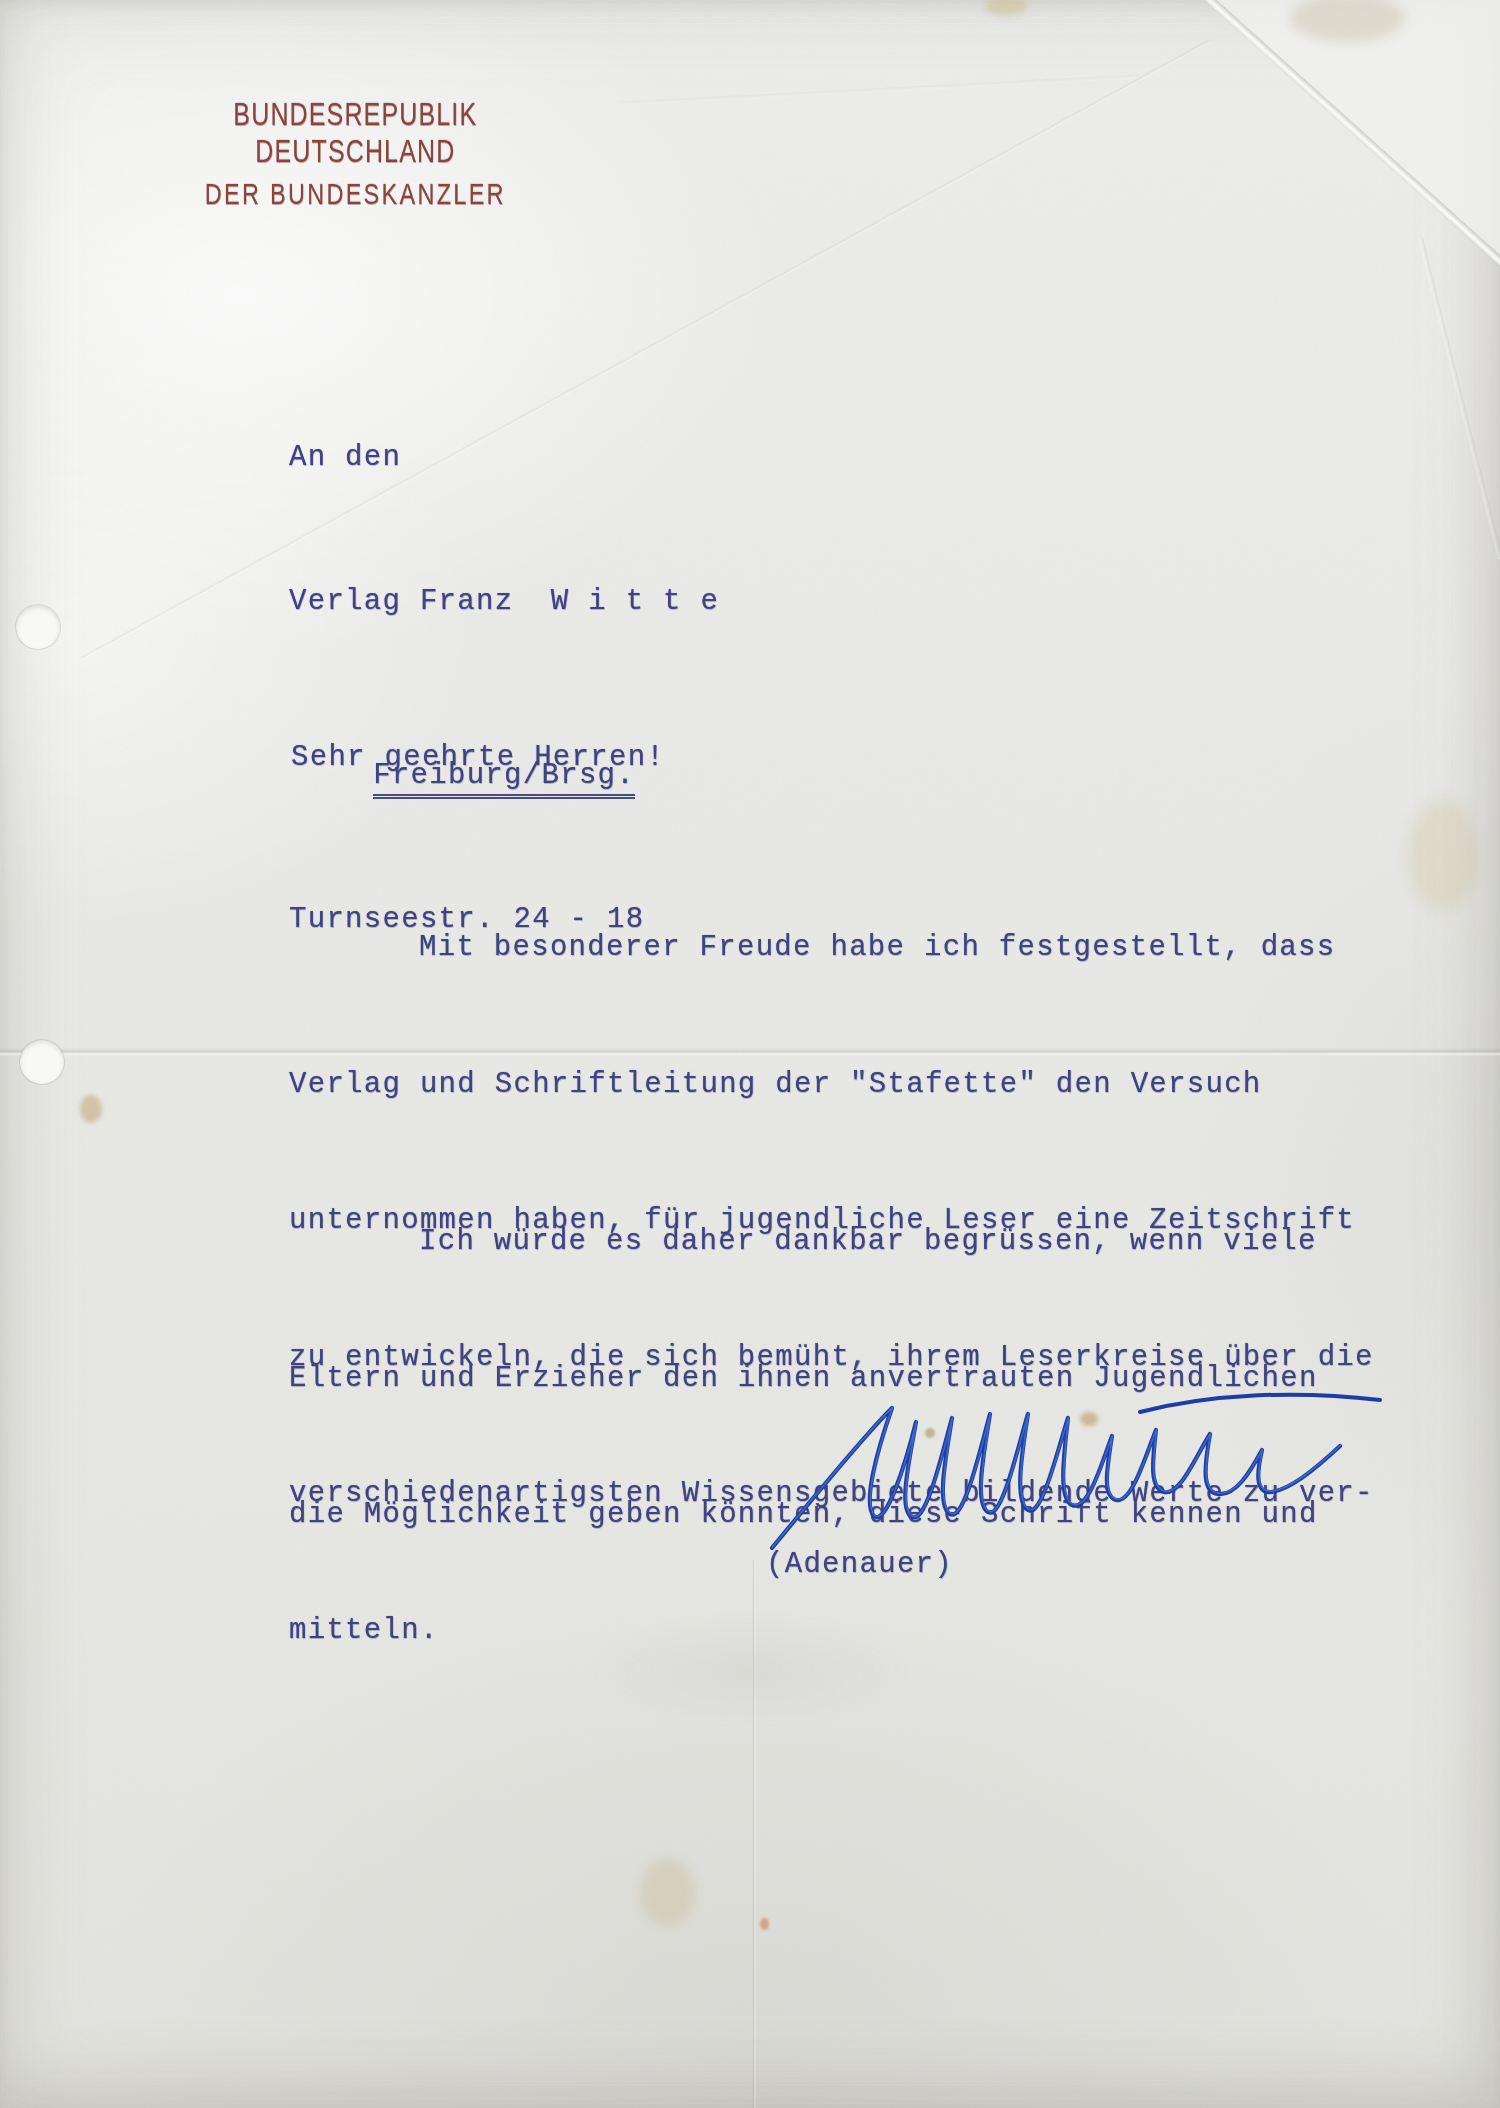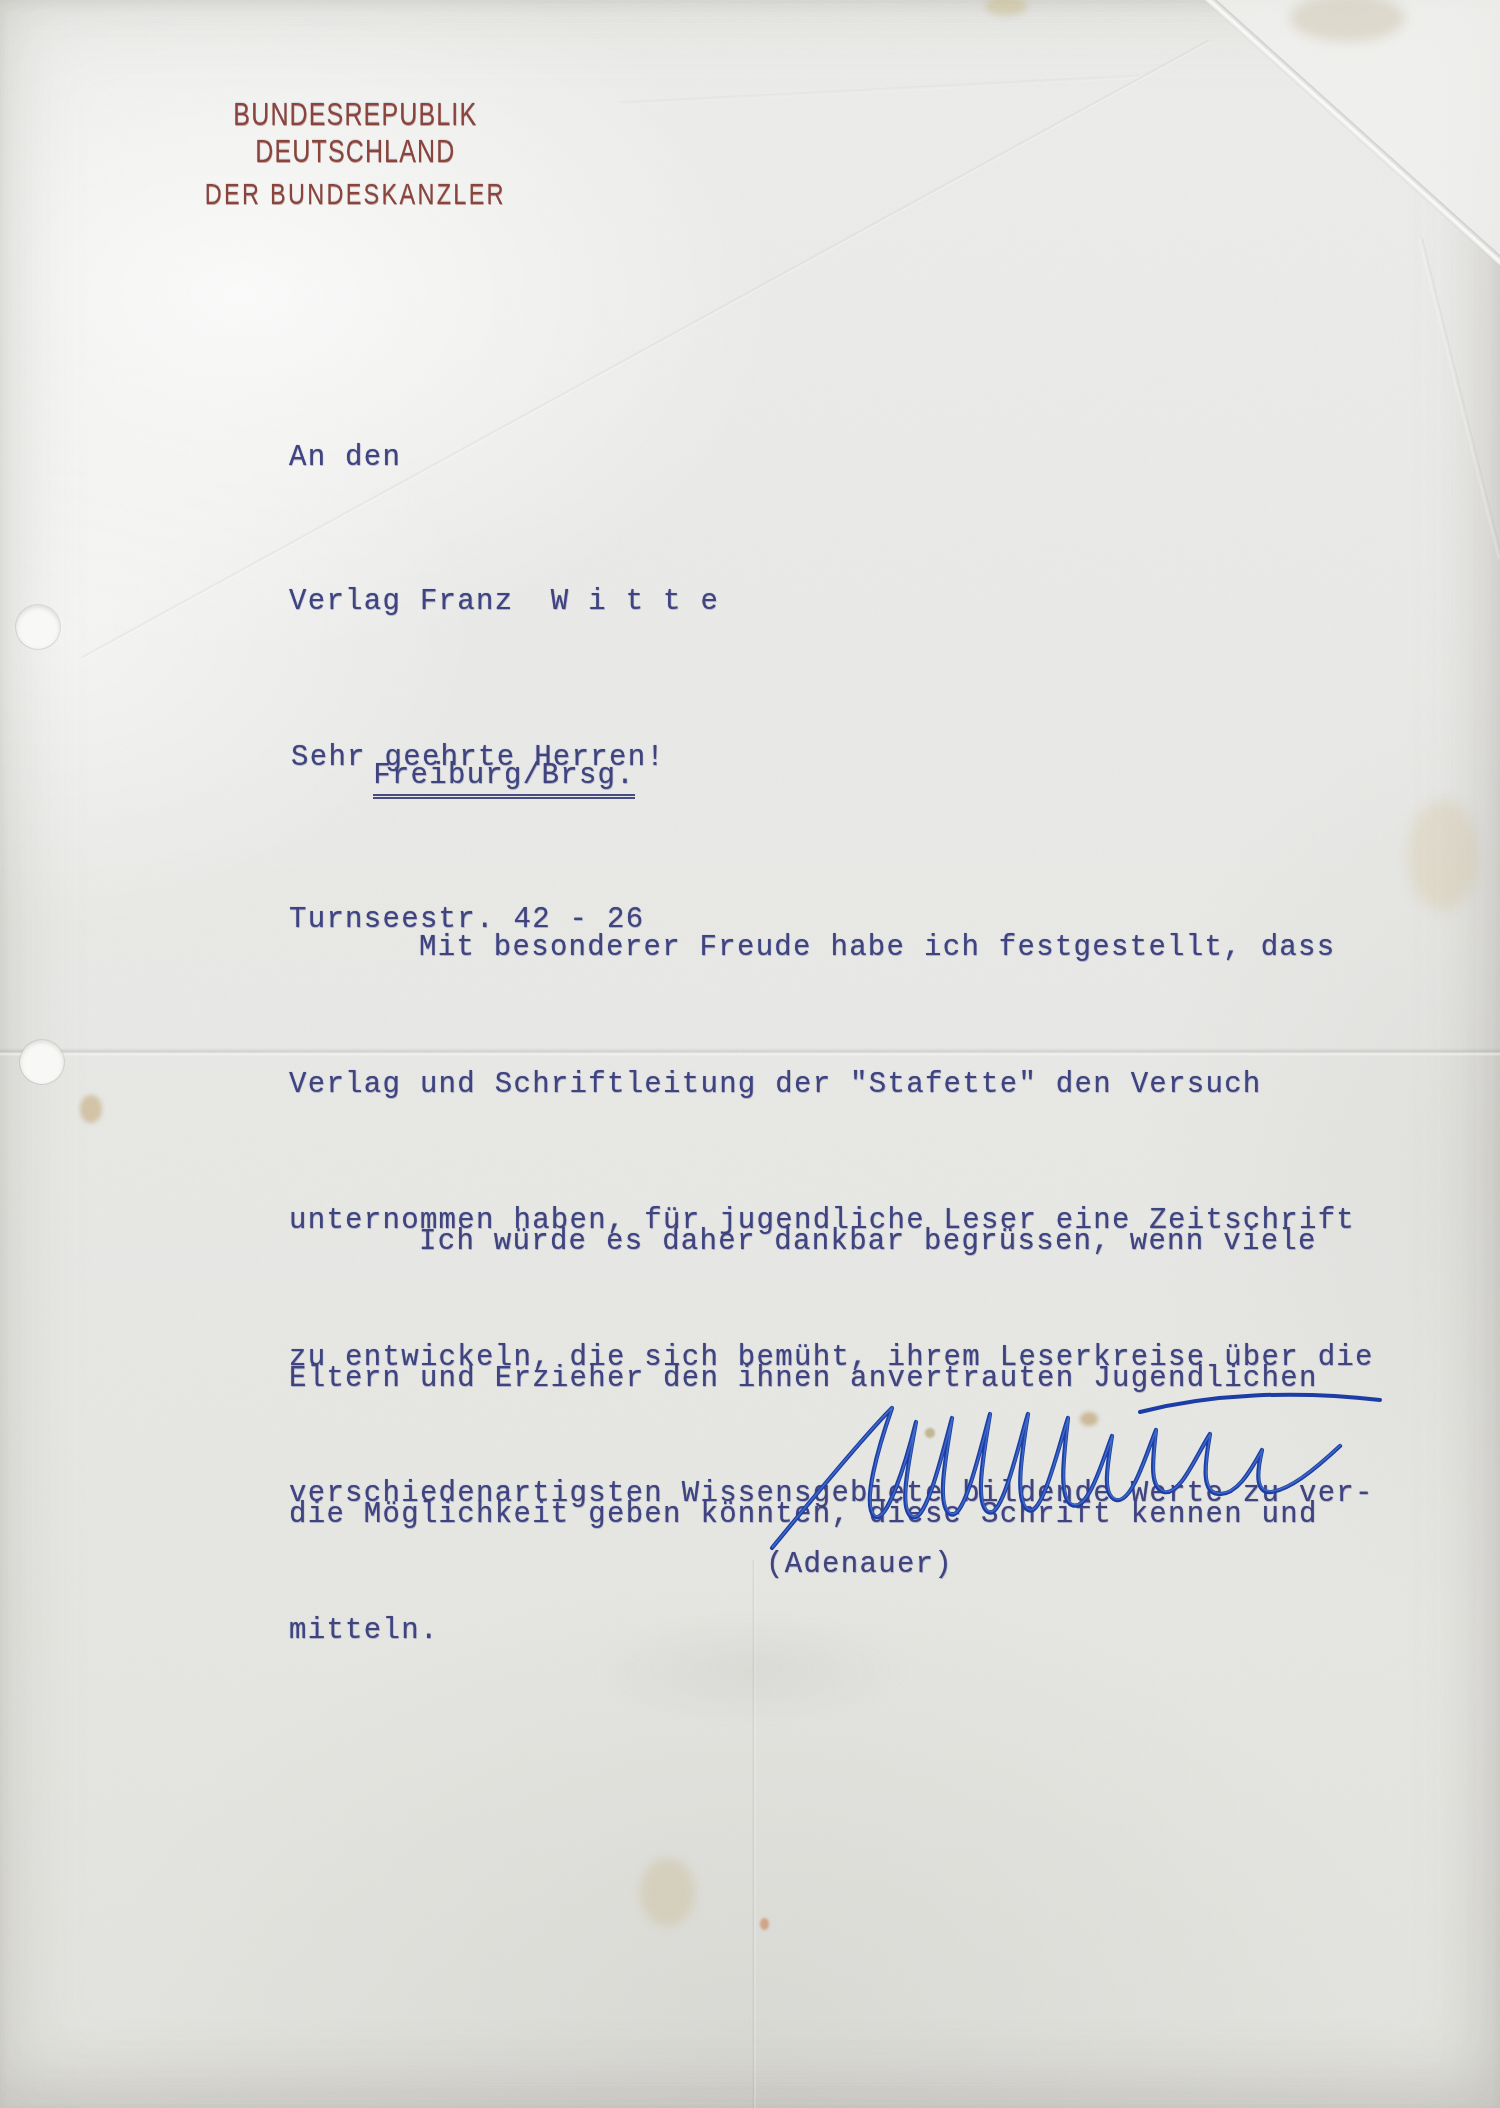--- a/index.html
+++ b/index.html
@@ -123,21 +123,21 @@
   <header class="letterhead">
     <div class="lh1">BUNDESREPUBLIK DEUTSCHLAND</div>
     <div class="lh2">DER BUNDESKANZLER</div>
   </header>
 
 
   <div class="typed recipient">
     <div><span>An den</span></div>
     <div><span>Verlag Franz  W i t t e</span></div>
     <div class="gap"><span class="underline">Freiburg/Brsg.</span></div>
-    <div><span>Turnseestr. 42 - 26</span></div>
+    <div><span>Turnseestr. 24 - 18</span></div>
   </div>
 
   <div class="typed salutation">Sehr geehrte Herren!</div>
 
   <div class="typed para1">
     <div class="indent">Mit besonderer Freude habe ich festgestellt, dass</div>
     <div>Verlag und Schriftleitung der "Stafette" den Versuch</div>
     <div>unternommen haben, für jugendliche Leser eine Zeitschrift</div>
     <div>zu entwickeln, die sich bemüht, ihrem Leserkreise über die</div>
     <div>verschiedenartigsten Wissensgebiete bildende Werte zu ver-</div>

